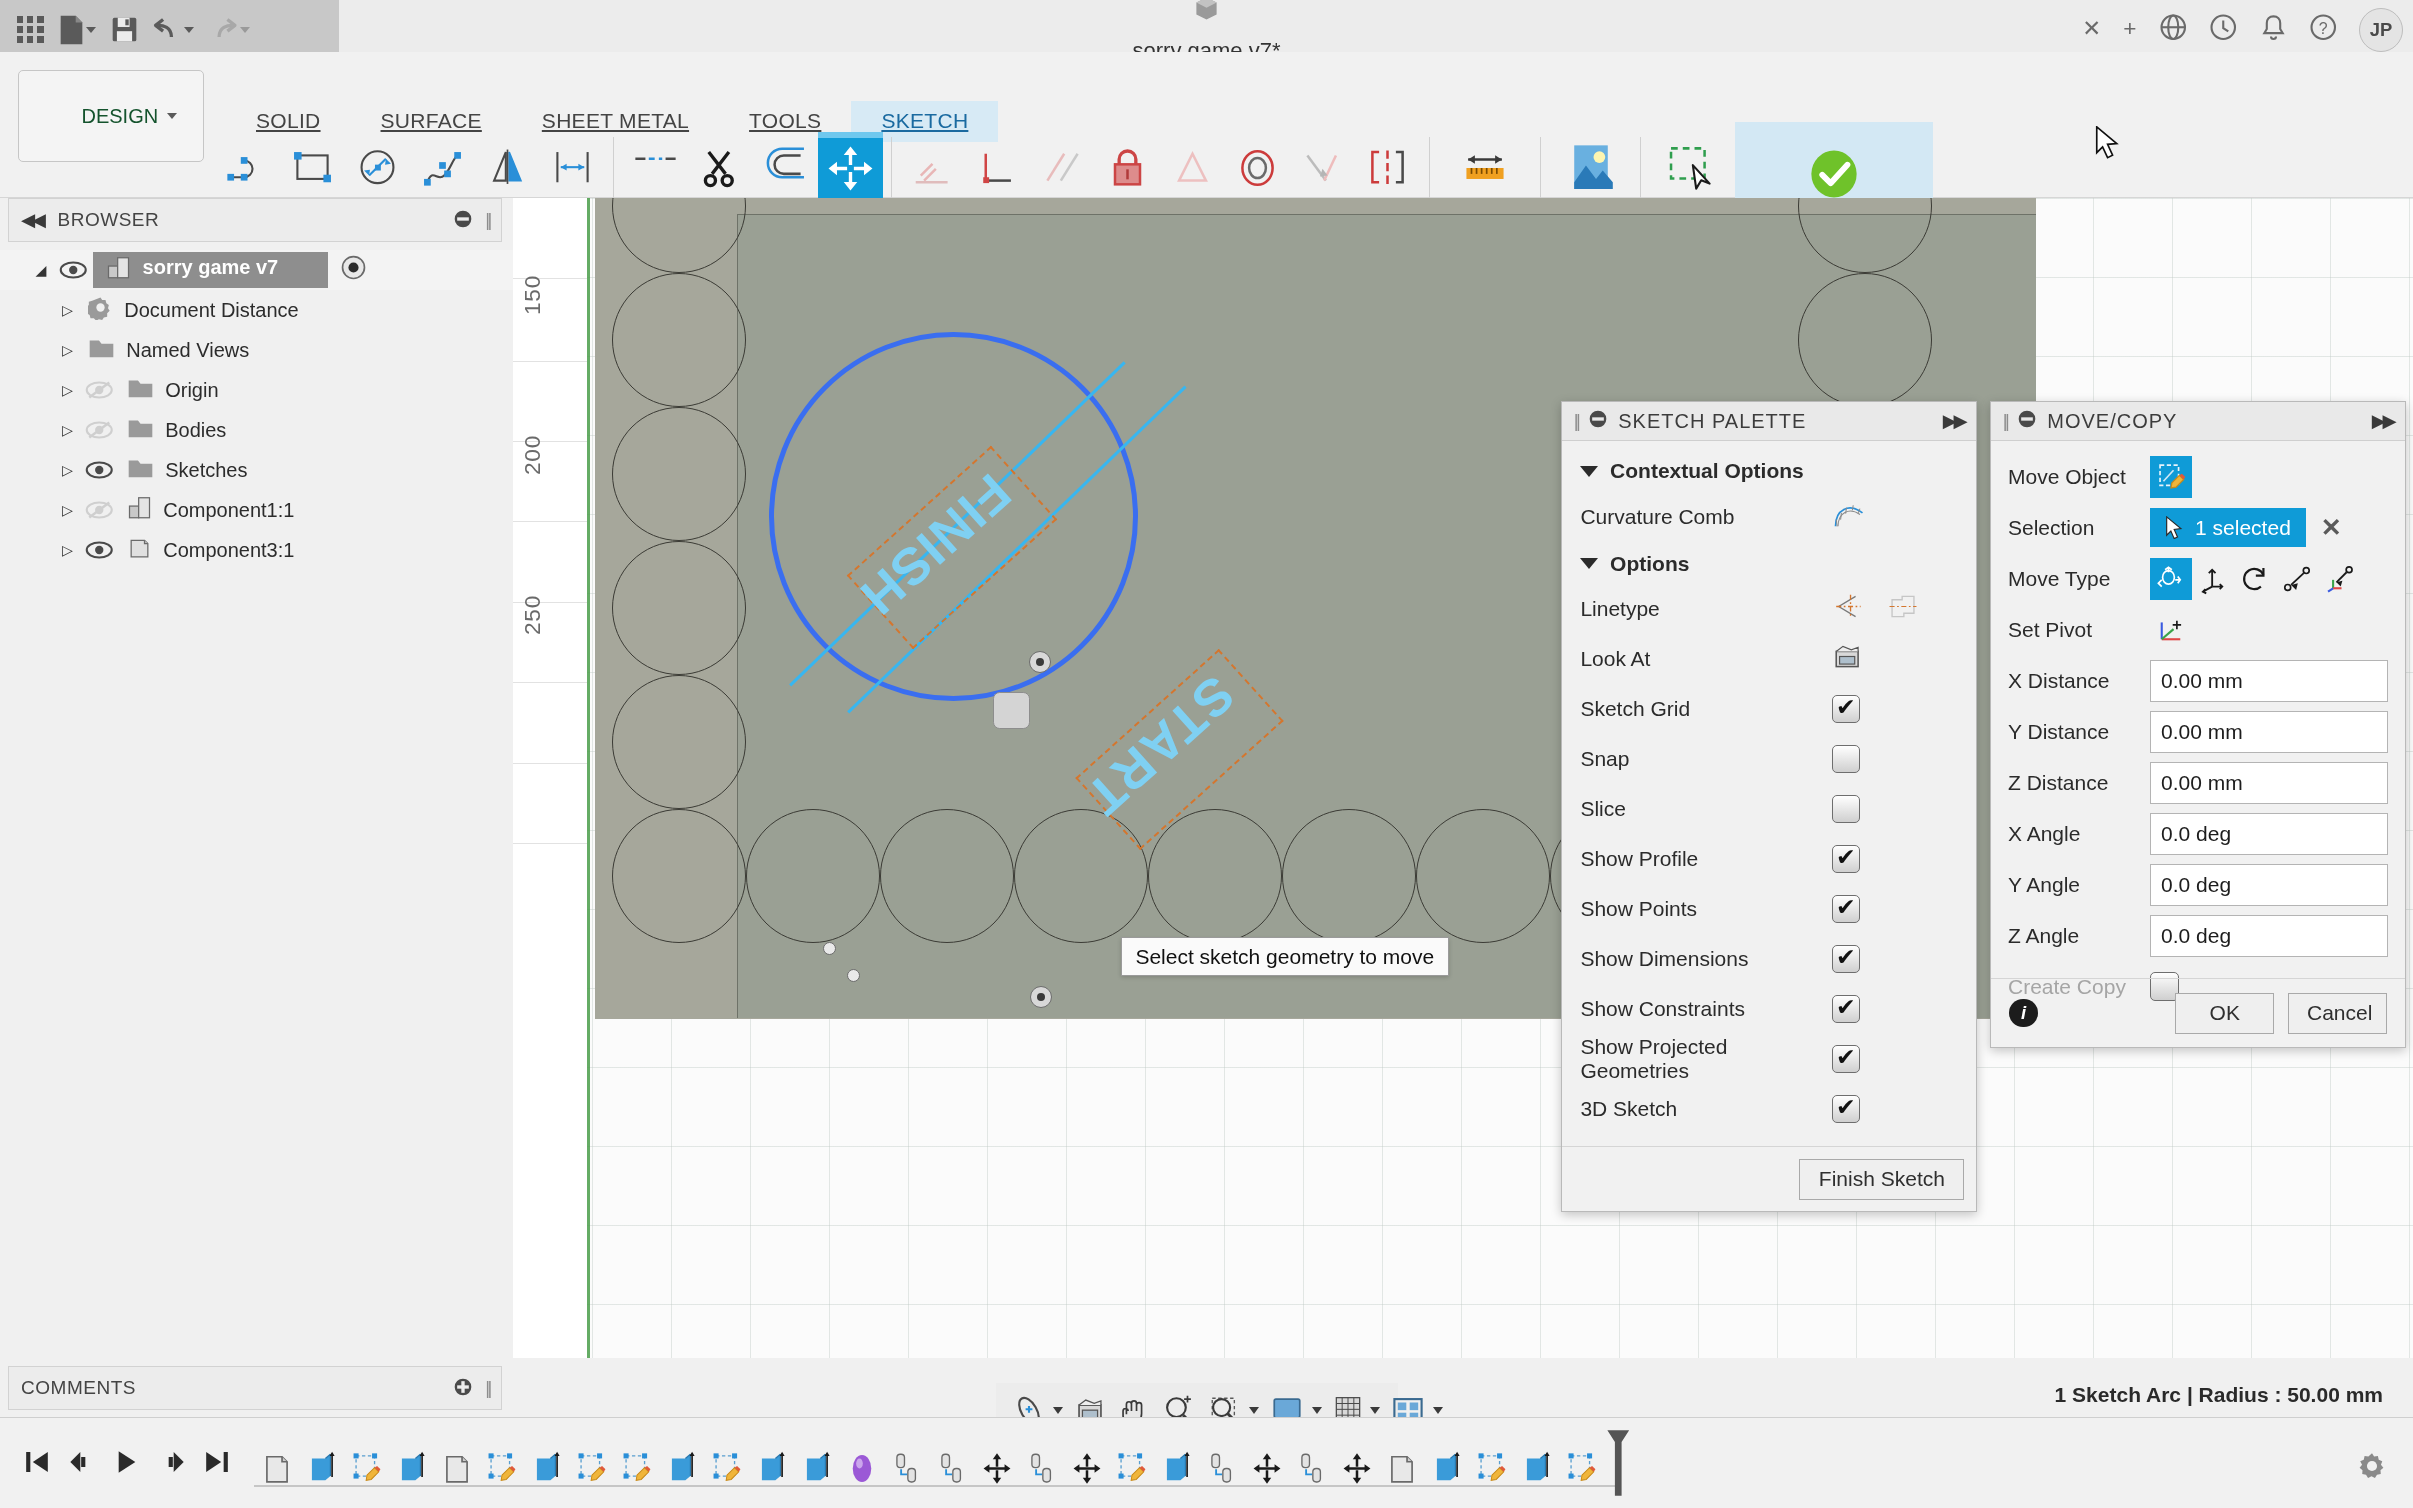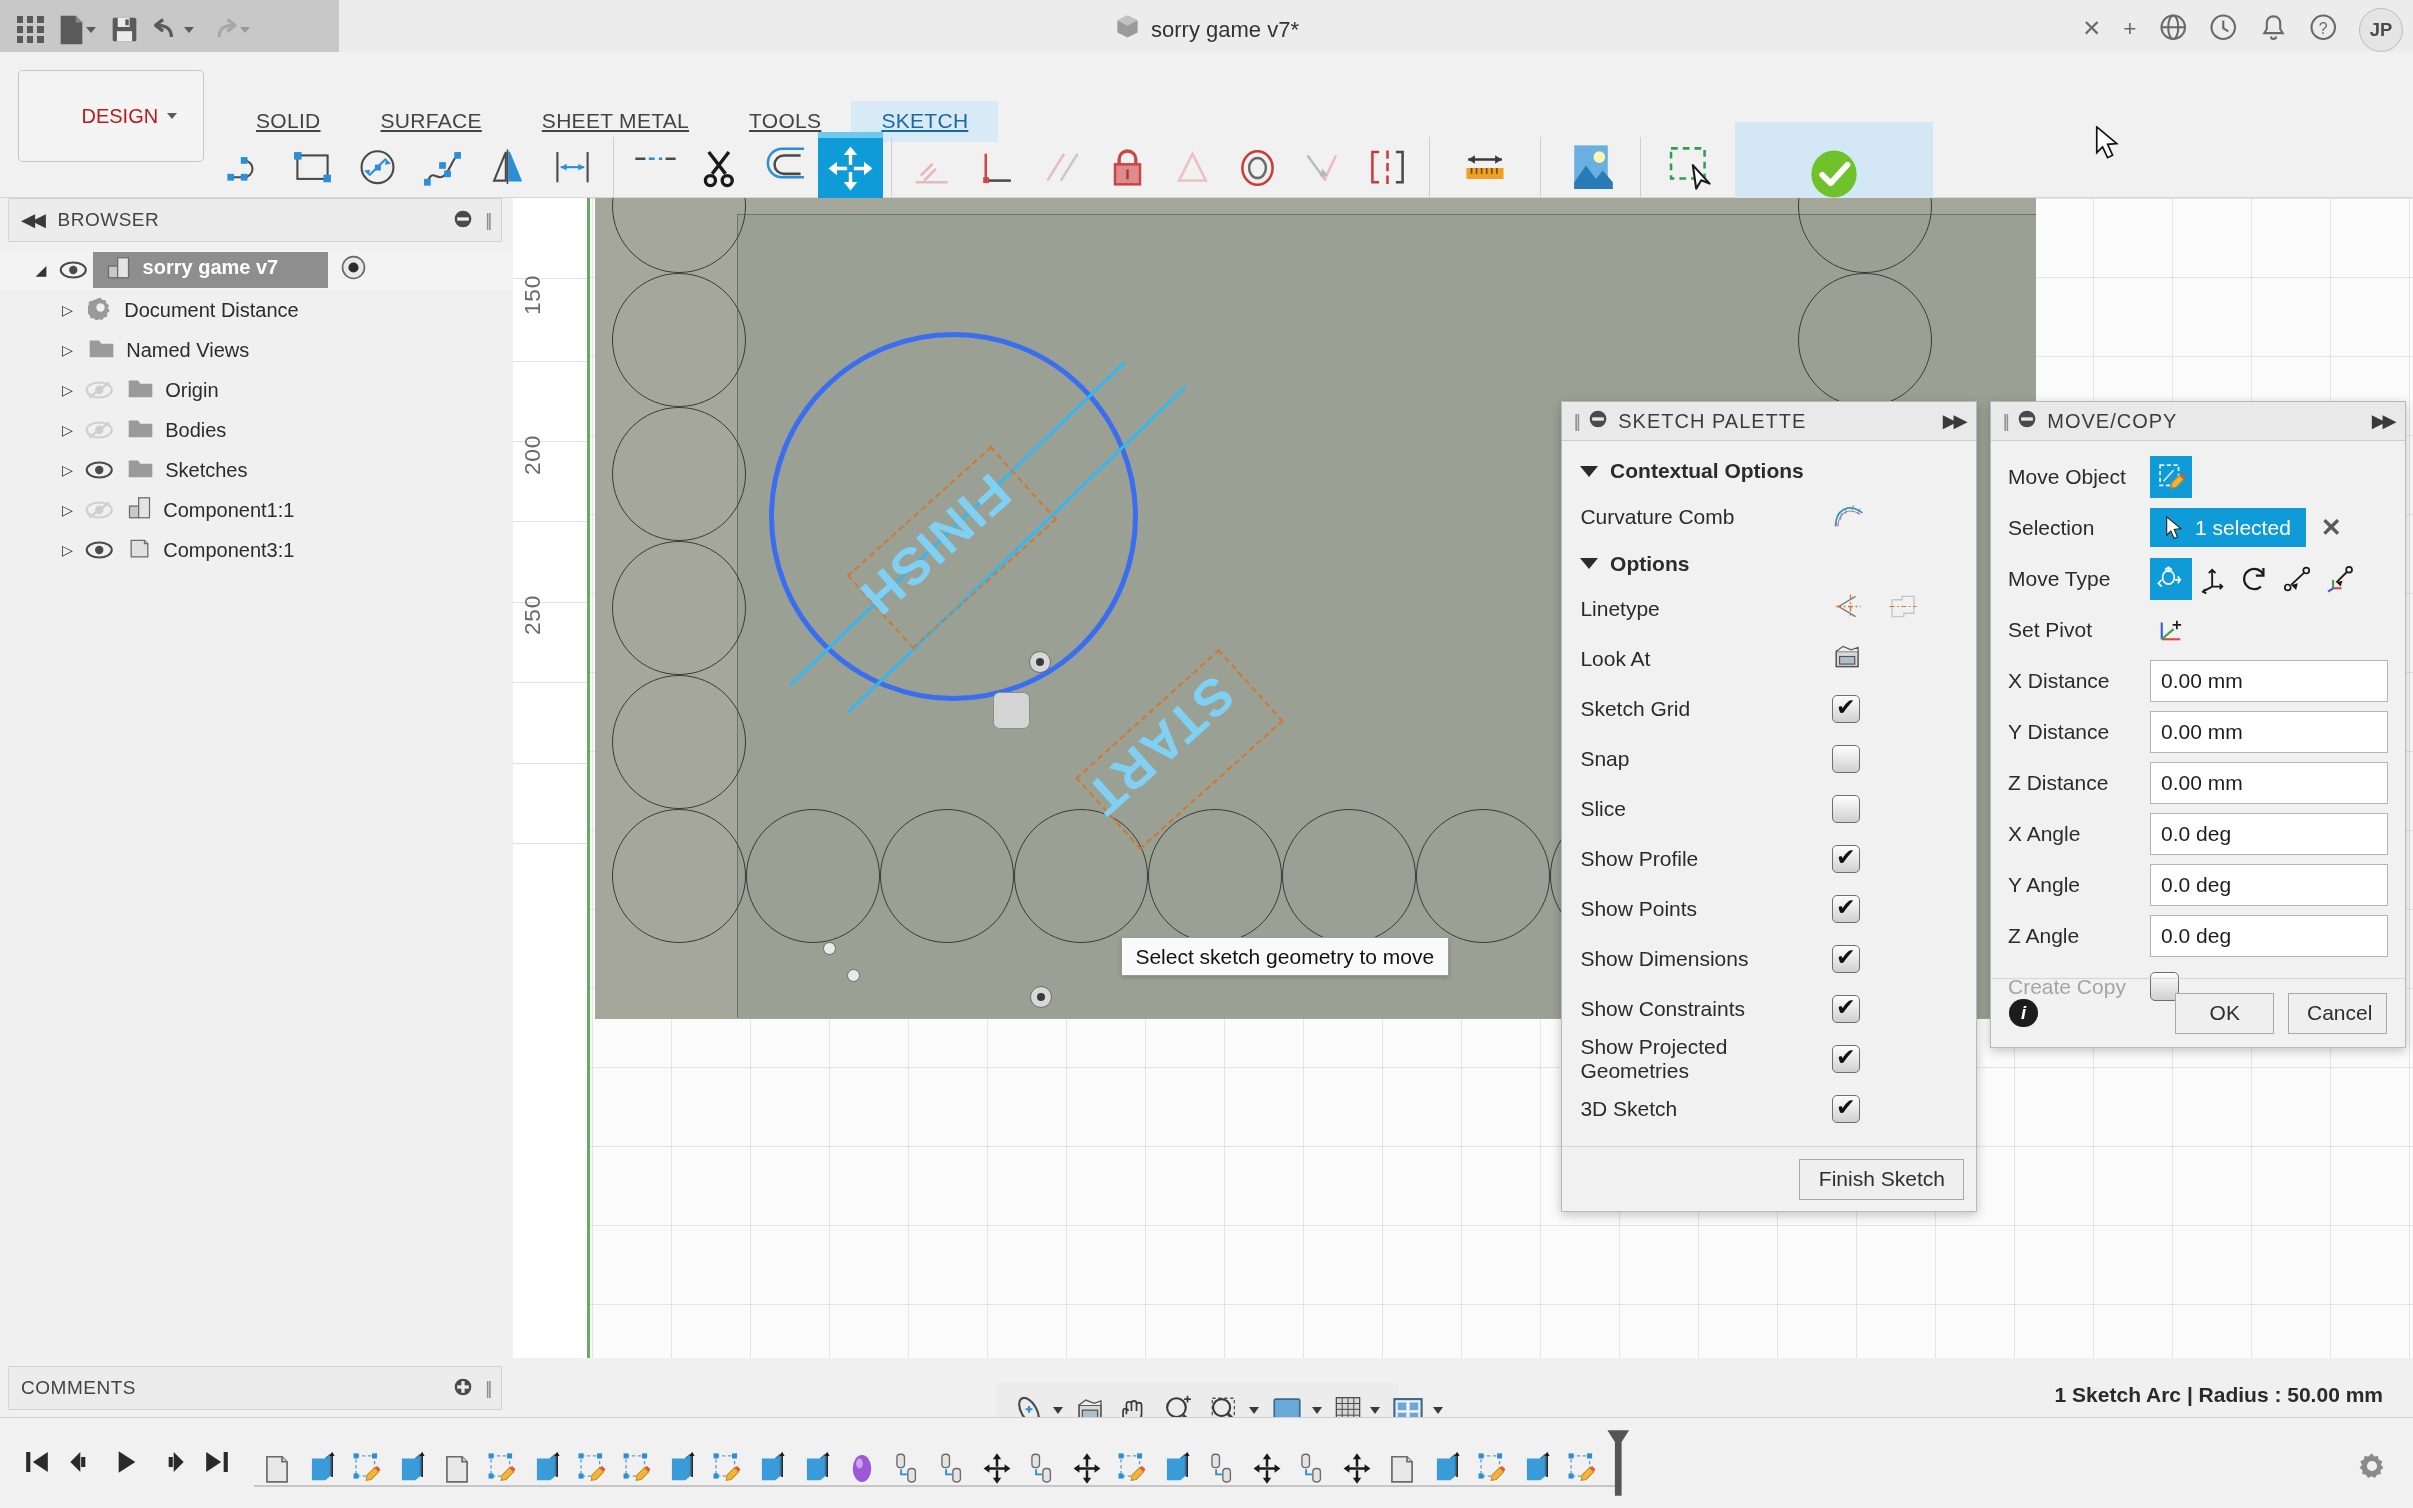--- a/index.html
+++ b/index.html
@@ -24,42 +24,42 @@
   .tb-btn { display:flex; align-items:center; justify-content:center;
      cursor:default; padding:3.4px 5px; }
   .grid9 { display:grid; grid-template-columns:repeat(3,6.7px); grid-template-rows:repeat(3,6.7px); gap:3.4px; }
   .grid9 i { background:#5a5a5a; display:block; width:6.7px; height:6.7px; }
   .caret { width:0;height:0;border-left:5.9px solid transparent;border-right:5.9px solid transparent;
      border-top:6.7px solid #5a5a5a; margin-left:2.5px;}
   .caret.light{border-top-color:#9a9a9a;}
   .tb-title {
     position:absolute; left:0; right:0; top:0; height:59px;
     display:flex; align-items:center; justify-content:center; gap:10px;
-    font-size:22px; color:#333;
+    font-size:22px; color:#333;flex-direction:column;
   }
   .tb-right {
     position:absolute; right:10px; top:0; height:59px;
     display:flex; align-items:center; gap:22px;
   }
   .tb-right .ico { color:#6a6a6a; font-size:22.6px; line-height:1; cursor:default;}
   .avatar {
     width:44px;height:44px;border-radius:50%;background:#e4e4e4;border:0.8px solid #bdbdbd;
     display:flex;align-items:center;justify-content:center;font-size:18.4px;color:#4a4a4a;font-weight:bold;
   }
   .plus-tab { font-size:28.5px; color:#5a5a5a; font-weight:300; }
   .close-x  { font-size:25px; color:#5a5a5a; }
 
   
   .ribbon { position:absolute; top:52px; left:0; width:2413px; height:146px; background:#f1f1f1;
             border-bottom:0.8px solid #d6d6d6; }
   .design-box {
     position:absolute; left:18.4px; top:18.4px; width:186px; height:92px;
     border:0.8px solid #c6c6c6; border-radius:5px; background:#f4f4f4;
     display:flex; align-items:center; justify-content:center; gap:6.7px;
-    font-size:20px; color:#b91c1c;padding-left:36px;
+    font-size:20px; color:#14532d;padding-left:36px;
   }
   .ribbon-tabs { position:absolute; left:226px; top:49px; display:flex; gap:0; }
   .rtab {
     padding:8.4px 30px; font-size:21px; color:#444; letter-spacing:0.3px; cursor:default;text-decoration:underline;
   }
   .rtab.active { background:#d7eaf5; color:#1a6aa0; }
 
   .ribbon-groups { position:absolute; left:215px; top:80px; right:0; display:flex; align-items:flex-start;}
   .rgroup { display:flex; flex-direction:column; align-items:center; position:relative; }
   .ricons { display:flex; align-items:center; height:72px; }

